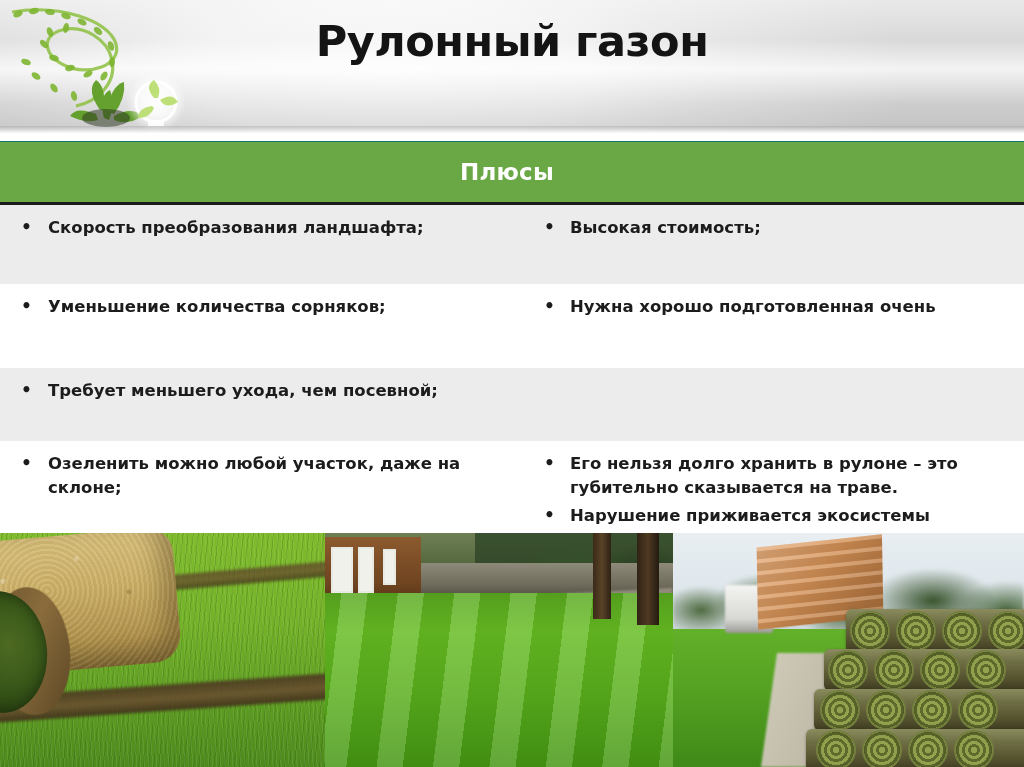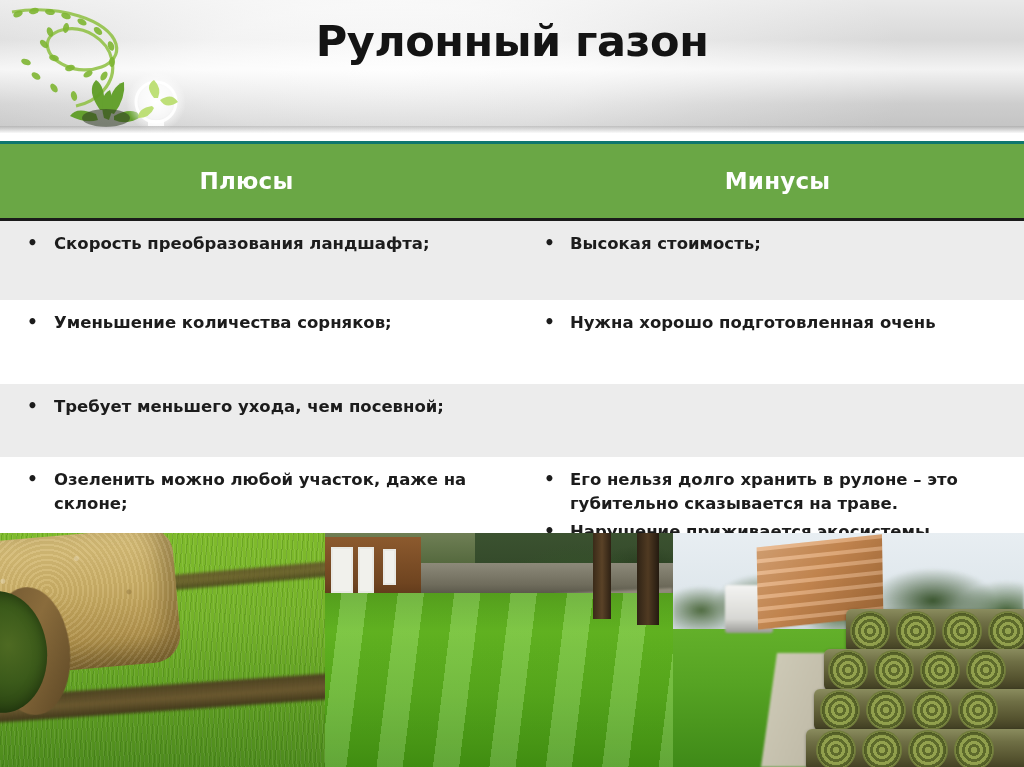--- a/index.html
+++ b/index.html
@@ -81,23 +81,23 @@
   
   .table-wrap {
     position: absolute;
     left: 0;
     top: 141px;
     width: 1024px;
   }
 
   .thead {
     display: flex;
-    height: 80px;
+    height: 64px;
     background: #6aa745;
-    border-top: 3px solid #0f766e;
+    border-top: 1px solid #0f766e;
     border-bottom: 3px solid #1b1b1b;
     box-sizing: border-box;
   }
   .th {
     flex: 1 1 50%;
     display: flex;
     align-items: center;
     justify-content: center;
     color: #ffffff;
     font-family: "DejaVu Sans", sans-serif;
@@ -113,21 +113,21 @@
   .trow {
     display: flex;
     width: 1024px;
     box-sizing: border-box;
   }
   .trow.alt { background: #ececec; }
   .trow.plain { background: #ffffff; }
 
   .tcell {
     box-sizing: border-box;
-    padding: 11px 14px 6px 14px;
+    padding: 11px 14px 6px 8px;
   }
   .tcell-left  { width: 512px; }
   .tcell-right { width: 512px; padding-left: 12px; }
 
   .bullets { margin: 0; padding: 0; list-style: none; }
   .bullets li {
     position: relative;
     padding-left: 40px;
     margin-bottom: 3px;
     font-family: "DejaVu Sans", sans-serif;
@@ -464,21 +464,20 @@
     </div>
 
     <div class="header-title">Рулонный газон</div>
     <div class="header-bottom-edge"></div>
   </div>
 
   <div class="table-wrap">
 
     <div class="thead">
       <div class="th th-left">Плюсы</div>
-      <div class="th th-right">Минусы</div>
     </div>
 
     <div class="tbody">
 
       <div class="trow alt row-h1">
         <div class="tcell tcell-left">
           <ul class="bullets">
             <li>Скорость преобразования ландшафта;</li>
           </ul>
         </div>

